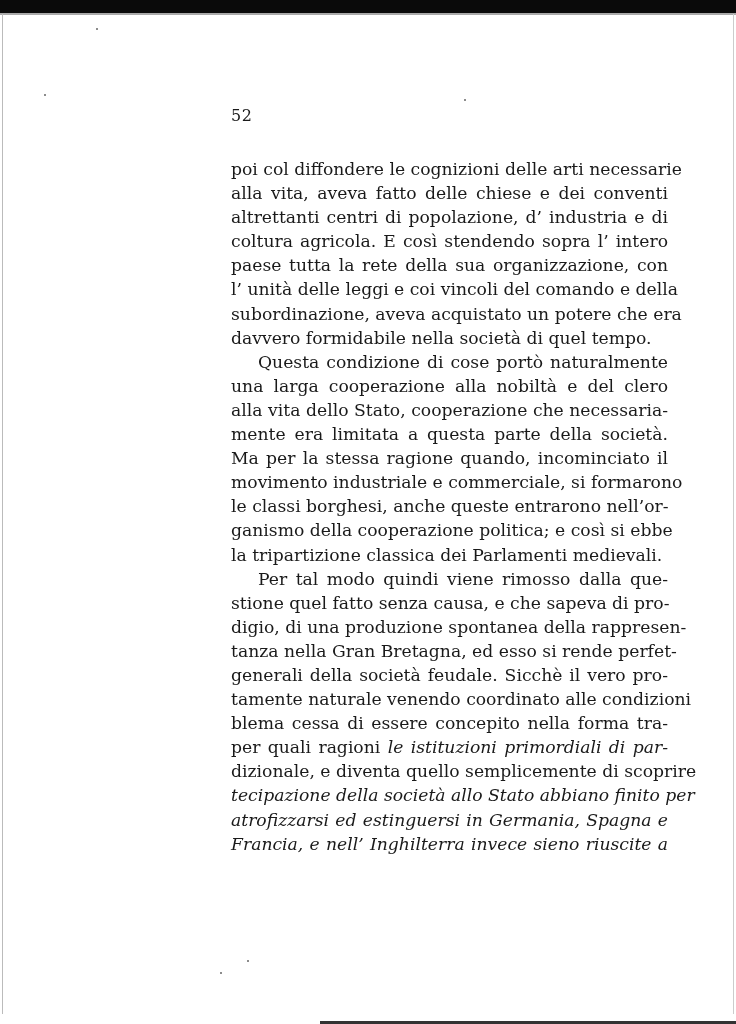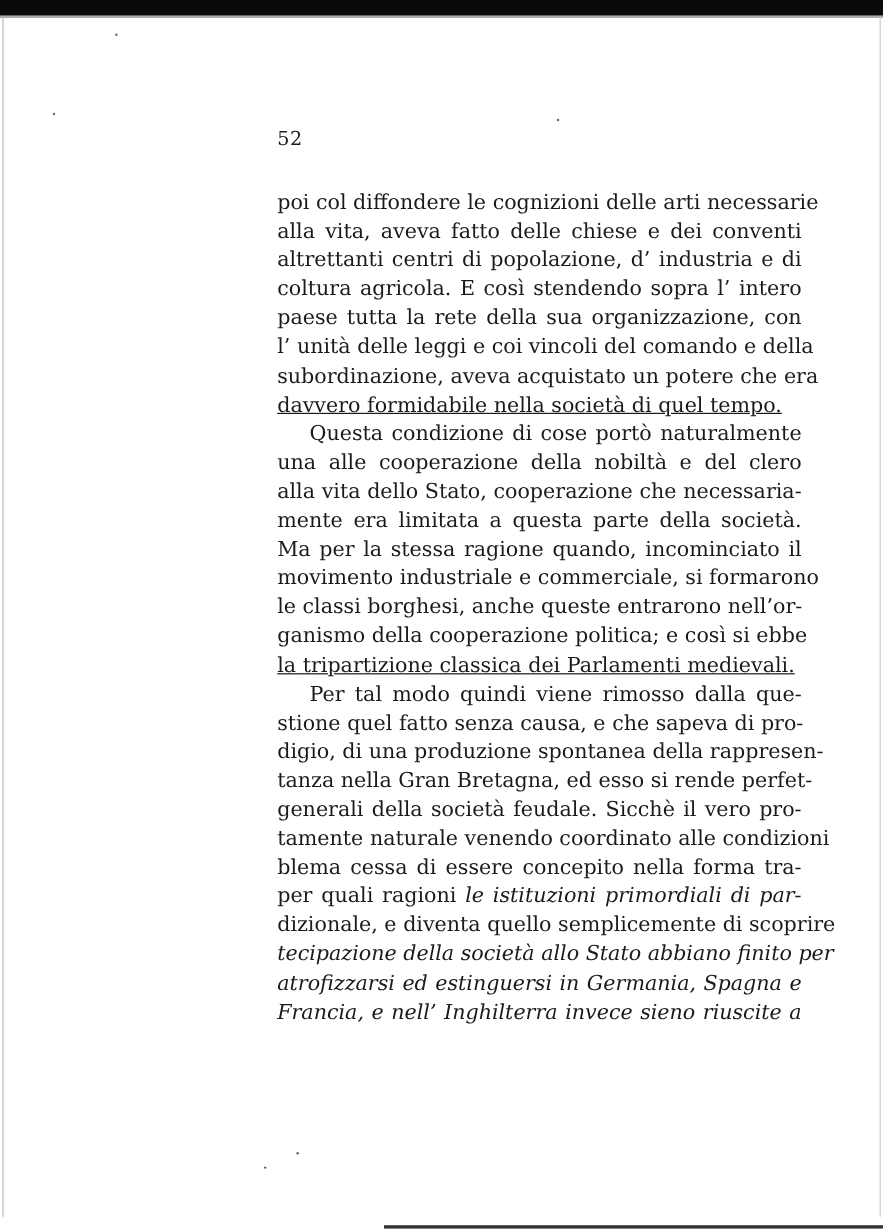--- a/index.html
+++ b/index.html
@@ -16,21 +16,21 @@
   .bottom-edge { position: absolute; left: 320px; bottom: 0; width: 416px; height: 3px; background: #333; }
   .page-number {
     position: absolute; left: 231px; top: 106px;
     font-size: 16px; font-weight: normal; letter-spacing: 0.5px;
   }
   .text-block {
     position: absolute; left: 231px; top: 157px; width: 437px;
     font-size: 17.2px; line-height: 24.1px;
   }
   .line { display: block; text-align: justify; text-align-last: justify; white-space: nowrap; height: 24.1px; }
-  .line.last { text-align-last: left; text-decoration: underline; }
+  .line.last { text-align-last: left; }
   .line.indent { padding-left: 27px; }
   .it { font-style: italic; }
   .speck { position: absolute; width: 2px; height: 2px; background: #666; border-radius: 1px; }
 </style>
 </head>
 <body>
 
 <div class="top-bar"></div>
 <div class="top-bar-edge"></div>
 <div class="left-edge"></div>
@@ -45,21 +45,21 @@
       <span class="line"><span>alla vita, aveva fatto delle chiese e dei conventi</span></span>
       <span class="line"><span>altrettanti centri di popolazione, d’ industria e di</span></span>
       <span class="line"><span>coltura agricola. E così stendendo sopra l’ intero</span></span>
       <span class="line"><span>paese tutta la rete della sua organizzazione, con</span></span>
       <span class="line"><span>l’ unità delle leggi e coi vincoli del comando e della</span></span>
       <span class="line"><span>subordinazione, aveva acquistato un potere che era</span></span>
       <span class="line last"><span>davvero formidabile nella società di quel tempo.</span></span>
     </div>
     <div>
       <span class="line indent"><span>Questa condizione di cose portò naturalmente</span></span>
-      <span class="line"><span>una alle cooperazione della nobiltà e del clero</span></span>
+      <span class="line"><span>una larga cooperazione alla nobiltà e del clero</span></span>
       <span class="line"><span>alla vita dello Stato, cooperazione che necessaria-</span></span>
       <span class="line"><span>mente era limitata a questa parte della società.</span></span>
       <span class="line"><span>Ma per la stessa ragione quando, incominciato il</span></span>
       <span class="line"><span>movimento industriale e commerciale, si formarono</span></span>
       <span class="line"><span>le classi borghesi, anche queste entrarono nell’or-</span></span>
       <span class="line"><span>ganismo della cooperazione politica; e così si ebbe</span></span>
       <span class="line last"><span>la tripartizione classica dei Parlamenti medievali.</span></span>
     </div>
     <div>
       <span class="line indent"><span>Per tal modo quindi viene rimosso dalla que-</span></span>

